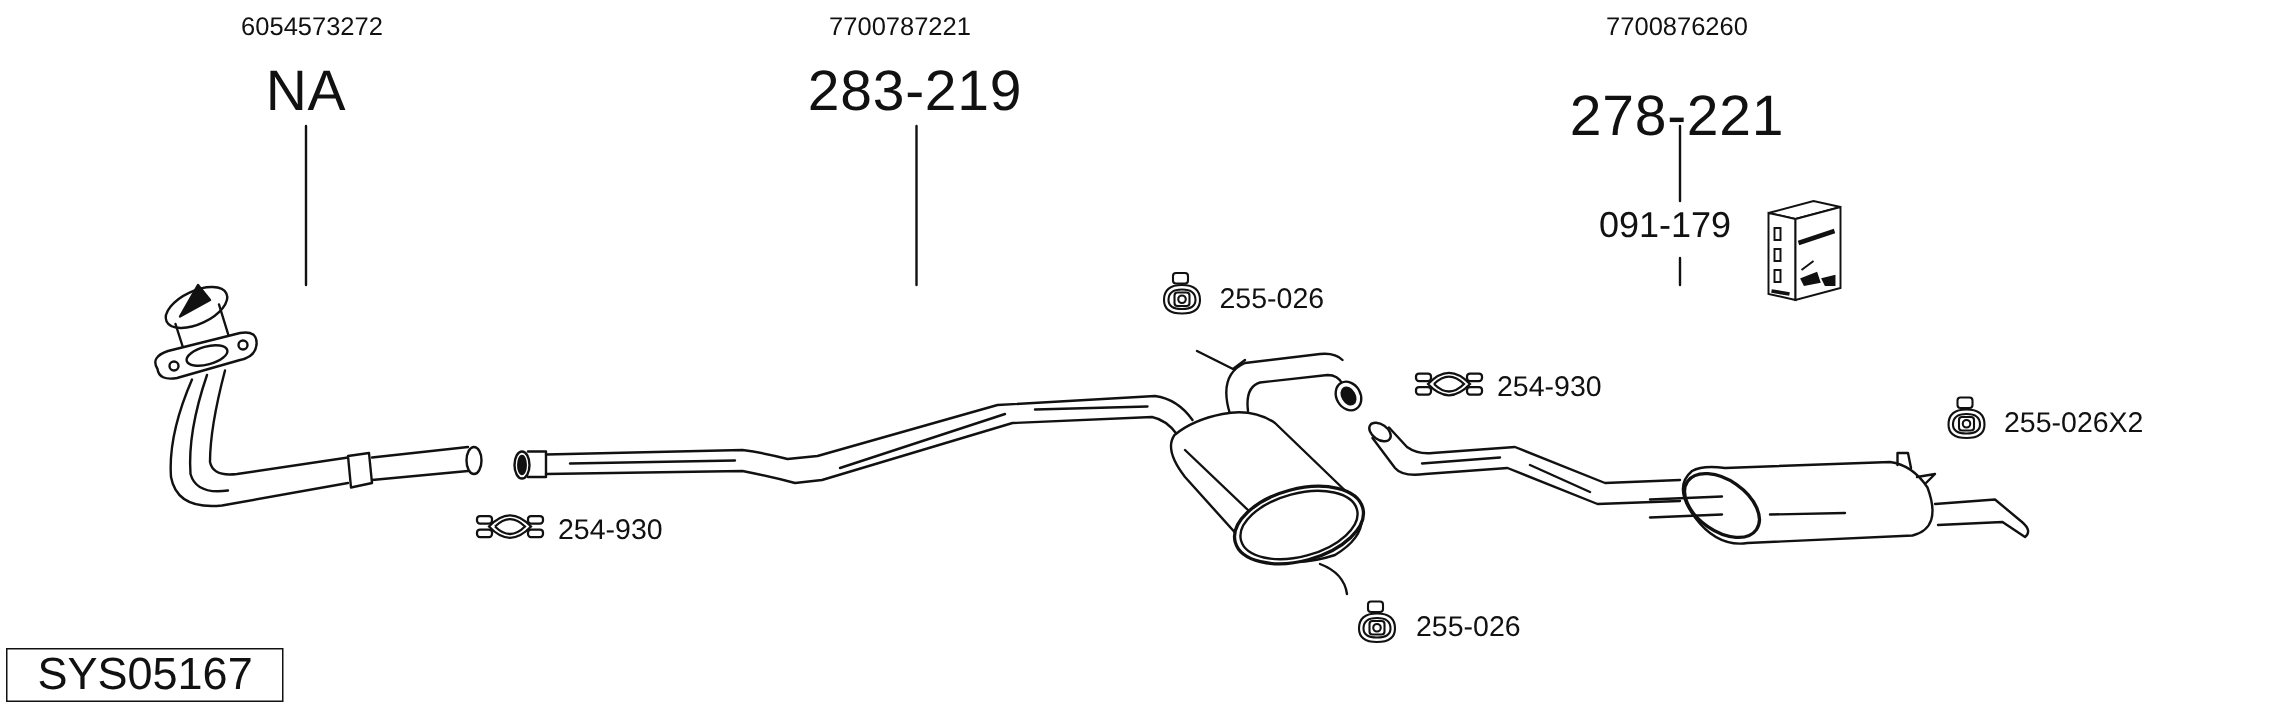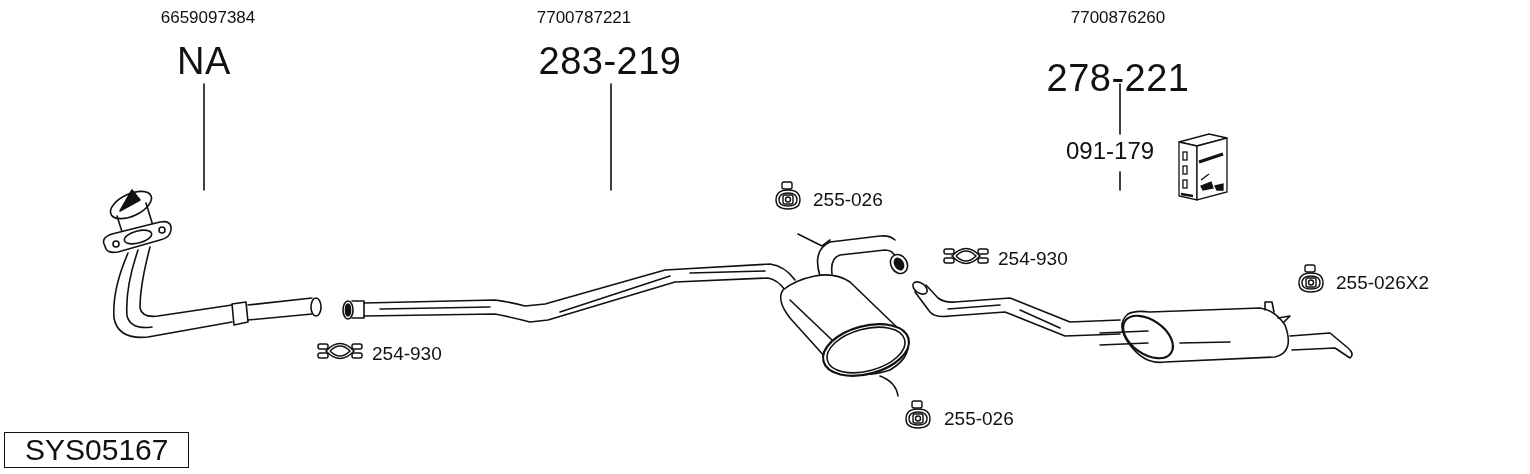--- a/index.html
+++ b/index.html
@@ -8,24 +8,24 @@
     .part { position: absolute; font-size: 38px; transform: translateX(-50%); white-space: nowrap; letter-spacing: 0.5px; }
     .lbl { position: absolute; font-size: 19px; white-space: nowrap; }
     .sub { position: absolute; font-size: 24px; white-space: nowrap; }
     .sysbox { position: absolute; left: 4px; top: 432px; border: 1.5px solid #111; font-size: 30px; padding: 0 20px; line-height: 34px; }
     svg.draw { position: absolute; left: 0; top: 0; }
     .icon { position: absolute; }
   </style>
 </head>
 <body>
 
-<div class="oem" style="left:208px; top:8px;">6659097384</div>
+<div class="oem" style="left:208px; top:8px;">6054573272</div>
 <div class="part" style="left:204px; top:40px;text-align:center;">NA</div>
 
-<div class="oem" style="left:584px; top:8px;">7700787221</div>
+<div class="oem" style="left:600px; top:8px;">7700787221</div>
 <div class="part" style="left:610px; top:40px;">283-219</div>
 
 <div class="oem" style="left:1118px; top:8px;">7700876260</div>
 <div class="part" style="left:1118px; top:57px;text-align:right;">278-221</div>
 
 <div class="sub" style="left:1066px; top:137px;">091-179</div>
 
 <div class="lbl" style="left:372px; top:343px;">254-930</div>
 <div class="lbl" style="left:813px; top:189px;">255-026</div>
 <div class="lbl" style="left:998px; top:248px;">254-930</div>

